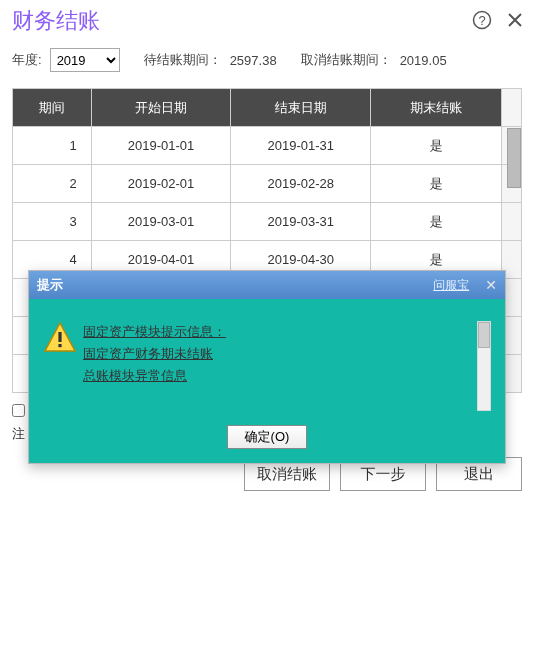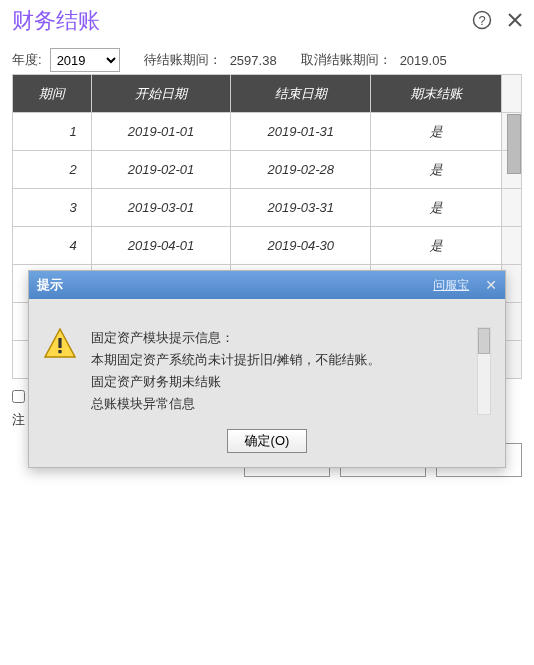--- a/index.html
+++ b/index.html
@@ -1,47 +1,47 @@
 <!DOCTYPE html>
 <html><head>
 <meta charset="utf-8">
 <style>
   * { box-sizing: border-box; margin: 0; padding: 0; }
   body { width: 534px; height: 665px; font-family: "Microsoft YaHei", Arial, sans-serif; font-size: 13px; color: #333; background: #fff; position: relative; overflow: hidden; }
   .header { display: flex; align-items: center; justify-content: space-between; padding: 6px 10px 4px 12px; }
   .title { font-size: 22px; font-weight: 400; color: #8b5cf6; }
   .header-icons { display: flex; gap: 14px; align-items: center; }
   .icon-help, .icon-close { cursor: pointer; color: #555; }
-  .params { display: flex; align-items: center; gap: 8px; padding: 8px 12px 2px 12px; font-size: 13px; color: #444; }
+  .params { display: flex; align-items: center; gap: 8px; padding: 8px 12px 16px 12px; font-size: 13px; color: #444; }
   .params select { height: 24px; width: 70px; border: 1px solid #aaa; background: #fff; font-size: 13px; padding: 0 2px; }
   .params .gap { width: 8px; }
-  .table-wrap { margin: 0 12px; position: relative; font-style: italic; }
+  .table-wrap { margin: 0 12px; position: relative; }
   table { border-collapse: collapse; width: 100%; table-layout: fixed; }
   th, td { border: 1px solid #ccc; height: 38px; text-align: center; font-size: 13px; font-weight: 400; vertical-align: middle; }
   th { background: #4a4a4a; color: #fff; height: 38px; }
   col.c1 { width: 72px; }
   col.c2 { width: 128px; }
   col.c3 { width: 128px; }
   col.c4 { width: 120px; }
   col.csb { width: 18px; }
   td.c1 { text-align: right; padding-right: 14px; }
   th.sb, td.sb { background: #f5f5f5; border: 1px solid #ccc; padding:0; }
   .scroll-thumb { position: absolute; right: 1px; top: 40px; width: 14px; height: 60px; background: #bcbcbc; border: 1px solid #a0a0a0; }
   .footer-area { padding: 4px 12px 8px 12px; font-size: 13px; color: #333; }
   .footer-area label { display: flex; align-items: center; gap: 6px; margin: 4px 0 6px 0; }
   .footer-area a { color: #3b6fd6; text-decoration: underline; cursor: pointer; }
   .buttons { display: flex; justify-content: flex-end; gap: 10px; padding: 6px 12px 10px 0; }
   .buttons button { min-width: 86px; height: 34px; background: #fff; border: 1px solid #999; font-size: 15px; color: #333; cursor: pointer; }
   
-  .modal { position: absolute; left: 28px; top: 270px; width: 478px; background: #e5e5e5; border: 1px solid #b8b8b8; box-shadow: 0 4px 12px rgba(0,0,0,0.25); }
+  .modal { position: absolute; left: 28px; top: 270px; width: 478px; background: #14b8a6; border: 1px solid #b8b8b8; box-shadow: 0 4px 12px rgba(0,0,0,0.25); }
   .modal-title { background: linear-gradient(#6ea3e0, #4f86c9); color: #fff; height: 28px; display: flex; align-items: center; justify-content: space-between; padding: 0 8px; font-size: 13px; font-weight: bold; }
   .modal-title .right { display: flex; align-items: center; gap: 16px; font-weight: normal; }
   .modal-title .link { color: #e6f0ff; text-decoration: underline; cursor: pointer; font-size: 12px; }
   .modal-title .x { cursor: pointer; color: #e6e6e6; font-size: 14px; }
-  .modal-body { display: flex; padding: 28px 14px 8px 14px; gap: 14px; position: relative; min-height: 120px; }
+  .modal-body { display: flex; padding: 22px 14px 8px 14px; gap: 6px; position: relative; min-height: 120px; text-decoration: underline; }
   .warn-icon { width: 34px; height: 34px; flex-shrink: 0; }
   .modal-text { font-size: 13px; line-height: 22px; color: #333; flex: 1; padding-right: 12px; }
   .modal-scroll { width: 14px; background: #f0f0f0; position: relative; border: 1px solid #d8d8d8; }
   .modal-scroll .mthumb { position: absolute; top: 0; left: 0; right: 0; height: 26px; background: #cfcfcf; border: 1px solid #b0b0b0; }
   .modal-btnrow { text-align: center; padding: 6px 0 14px 0; }
   .modal-btnrow button { min-width: 80px; height: 24px; border: 1px solid #888; background: linear-gradient(#fff,#ececec); font-size: 13px; cursor: pointer; }
 </style>
 </head>
 <body>
 
@@ -175,21 +175,20 @@
   <div class="modal-body">
     <div class="warn-icon">
       <svg width="34" height="34" viewBox="0 0 34 34">
         <polygon points="17,2 32,30 2,30" fill="#ffd94a" stroke="#b58900" stroke-width="1.5"></polygon>
         <rect x="15.4" y="11" width="3.2" height="10" fill="#333"></rect>
         <rect x="15.4" y="23" width="3.2" height="3.2" fill="#333"></rect>
       </svg>
     </div>
     <div class="modal-text">
       <div>固定资产模块提示信息：</div>
-      <div>本期固定资产系统尚未计提折旧/摊销，不能结账。</div>
       <div>固定资产财务期未结账</div>
       <div>总账模块异常信息</div>
     </div>
     <div class="modal-scroll">
       <div class="mthumb"></div>
     </div>
   </div>
   <div class="modal-btnrow">
     <button>确定(O)</button>
   </div>

